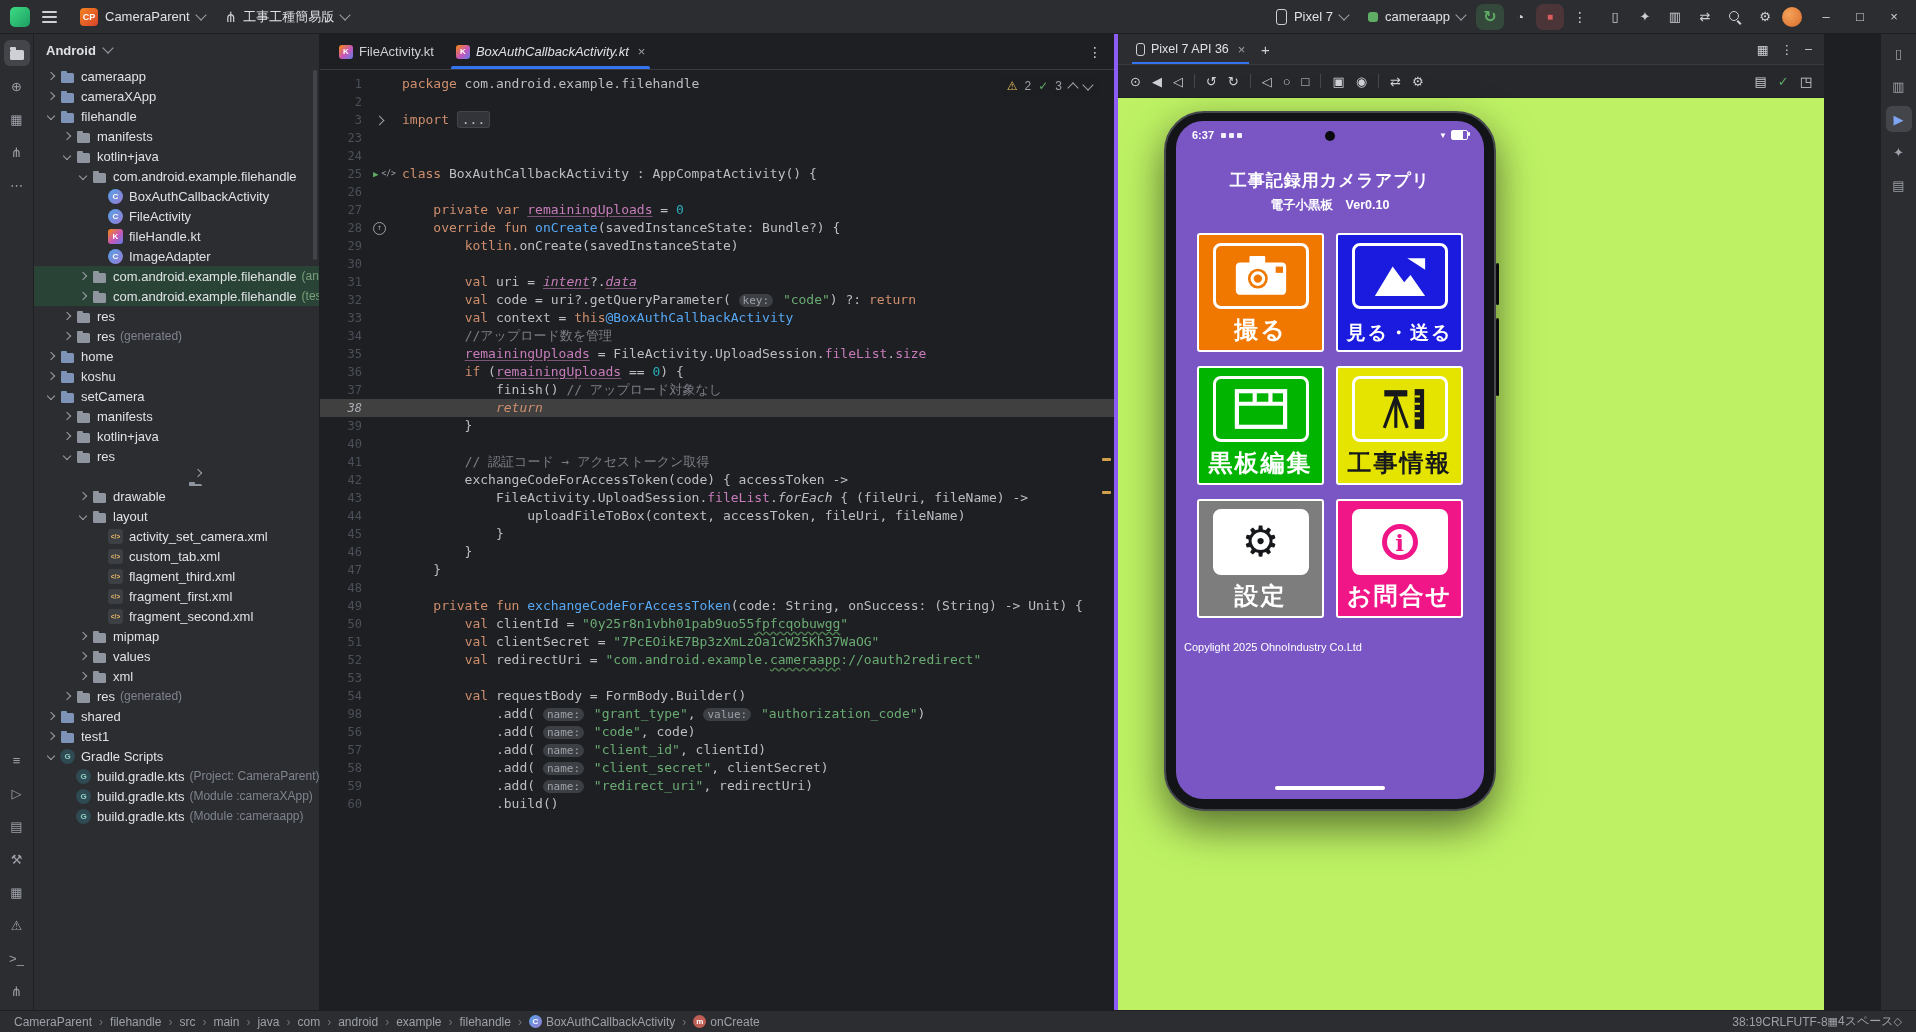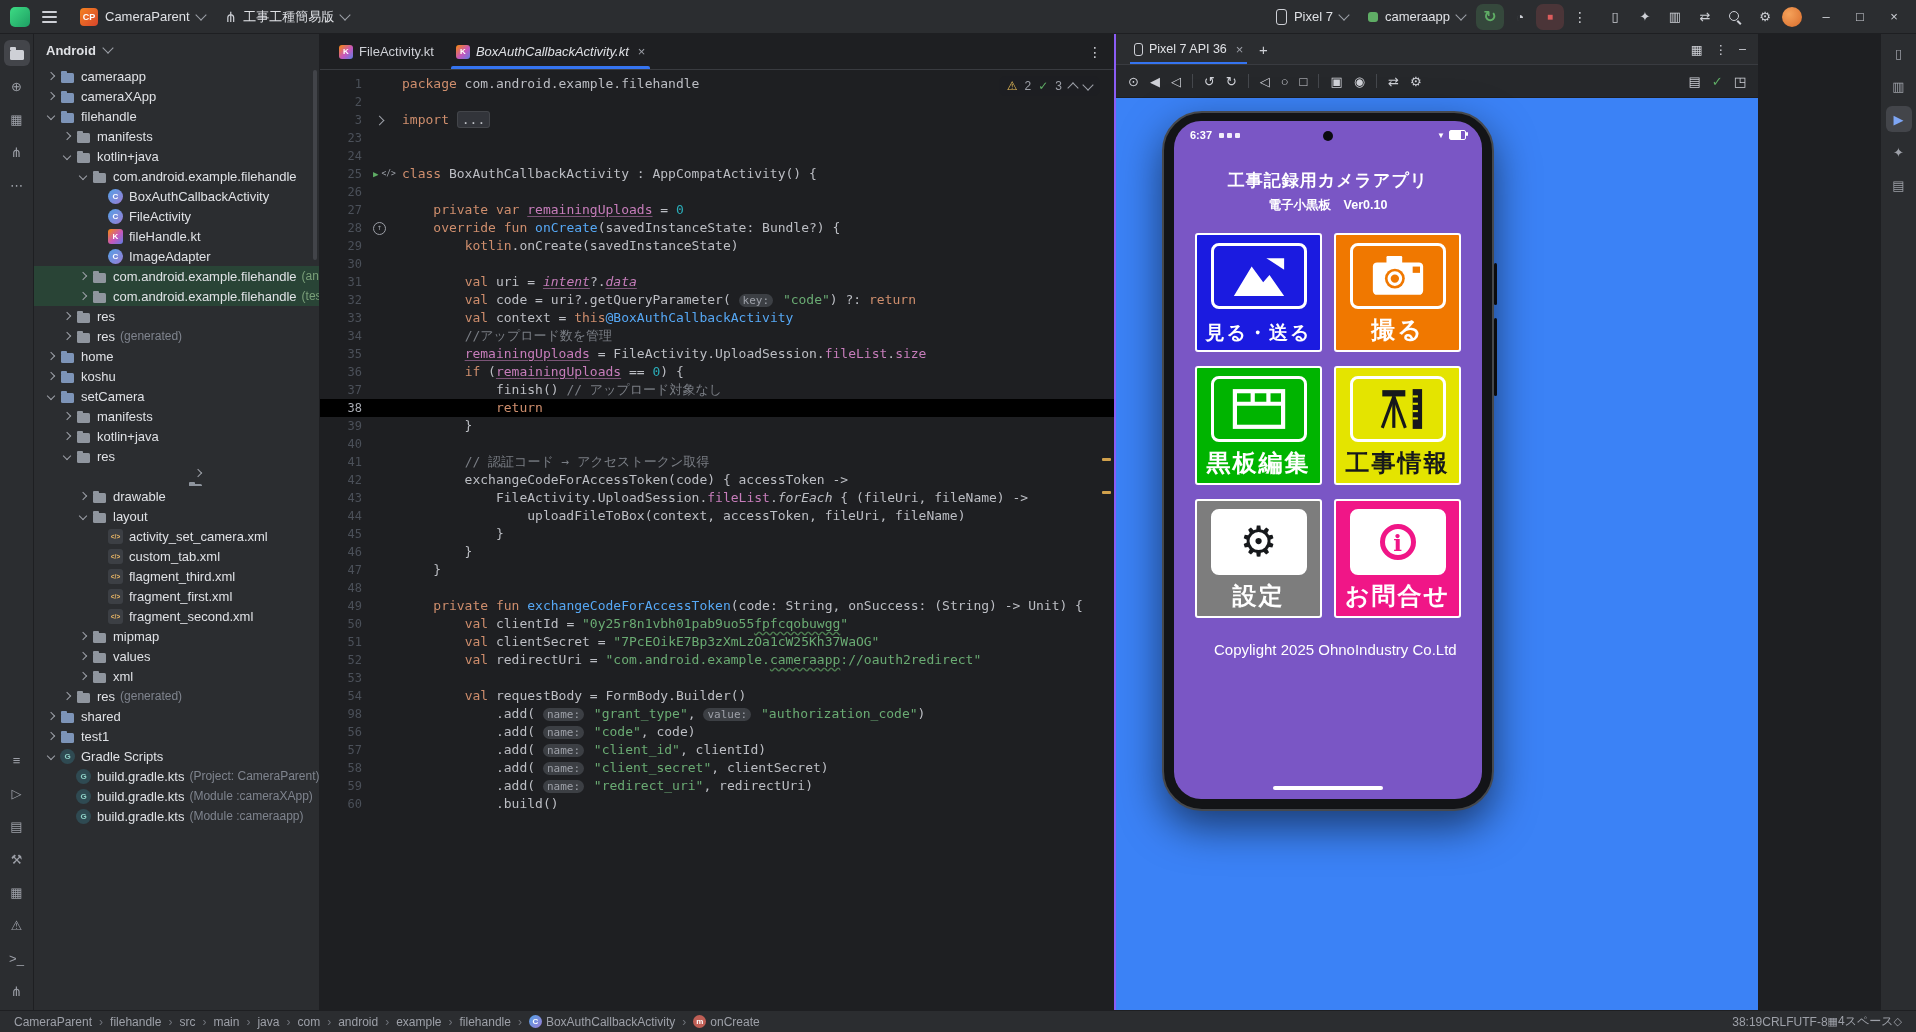--- a/index.html
+++ b/index.html
@@ -81,21 +81,21 @@
   .etab{display:flex;align-items:center;gap:6px;height:100%;padding:0 11px;font-size:13px;color:#CED0D6;position:relative;}
   .etab.active{color:#DFE1E5;}
   .etab.active::after{content:"";position:absolute;left:6px;right:6px;bottom:0;height:3px;background:#3574F0;border-radius:2px 2px 0 0;}
   .etab.italic .etl{font-style:italic;}
   .kic{width:14px;height:14px;border-radius:3px;background:linear-gradient(135deg,#F88909,#C757BC 55%,#5C7EE5);
        color:#fff;font-size:8px;font-weight:700;display:flex;align-items:center;justify-content:center;flex:none;}
   .etx{color:#9DA0A8;font-size:13px;margin-left:3px;}
   .emore{margin-left:auto;margin-right:12px;color:#CED0D6;font-size:14px;}
   .codewrap{position:absolute;top:36px;left:0;right:0;bottom:0;overflow:hidden;padding-top:5px;}
   .cl{display:flex;height:18px;line-height:18px;font-family:"DejaVu Sans Mono",monospace;font-size:13px;}
-  .cl.cur{background:#000000;}
+  .cl.cur{background:#404040;font-style:italic;}
   .ln{width:42px;flex:none;text-align:right;color:#4B5059;font-size:12px;padding-right:4px;}
   .cl.cur .ln{color:#A8ABB3;}
   .mkr{width:36px;flex:none;display:flex;align-items:center;gap:3px;padding-left:7px;box-sizing:border-box;}
   .g-run{color:#5FAD65;font-size:9px;}
   .g-code{color:#9DA0A8;font-size:8px;}
   .g-ovr{width:11px;height:11px;border:1px solid #9DA0A8;border-radius:50%;color:#9DA0A8;font-size:8px;
          display:flex;align-items:center;justify-content:center;}
   .g-fold{width:6px;height:6px;border-right:1.6px solid #9DA0A8;border-bottom:1.6px solid #9DA0A8;
           transform:rotate(-45deg);margin-left:3px;}
   .lc{white-space:pre;}
@@ -109,22 +109,22 @@
   .tk-h{background:#3C3F44;color:#9DA0A8;border-radius:7px;padding:0 4px;font-size:11px;margin-right:2px;}
   .tk-fb{background:#32343A;border:1px solid #43454A;border-radius:3px;padding:0 4px;color:#BCBEC4;}
   .insp{position:absolute;top:42px;right:14px;display:flex;align-items:center;gap:7px;font-size:12px;color:#9DA0A8;
         background:rgba(30,31,34,.88);padding:3px 8px;border-radius:7px;}
   .insp .w{color:#F2C55C;font-size:12px;} .insp .ok{color:#5FAD65;}
   .ichev{width:7px;height:7px;border-right:1.6px solid #9DA0A8;border-bottom:1.6px solid #9DA0A8;}
   .ichev.up{transform:rotate(-135deg);margin-top:3px;}
   .ichev.dn{transform:rotate(45deg);margin-top:-2px;}
   .stripe-mark{position:absolute;right:3px;width:9px;height:3px;background:#D0A04C;border-radius:1px;}
   
-  .dpanel{position:absolute;left:1114px;top:34px;width:644px;bottom:22px;background:#3b82f6;
-          border-left:2px solid #8b5cf6;box-sizing:border-box;}
+  .dpanel{position:absolute;left:1114px;top:34px;width:710px;bottom:22px;background:#bef264;
+          border-left:4px solid #8b5cf6;box-sizing:border-box;}
   .dtabs{height:30px;background:#2B2D30;border-bottom:1px solid #393B40;display:flex;align-items:center;
          padding-left:10px;font-size:12.5px;}
   .dtab{display:flex;align-items:center;gap:6px;height:100%;padding:0 8px;color:#DFE1E5;position:relative;}
   .dtab.active::after{content:"";position:absolute;left:4px;right:4px;bottom:0;height:2px;background:#3574F0;}
   .dplus{width:24px;text-align:center;color:#CED0D6;font-size:15px;}
   #dtabicons{margin-left:auto;display:flex;gap:12px;margin-right:12px;}
   .dtools{height:32px;background:#26282B;border-bottom:1px solid #1E1F22;display:flex;align-items:center;
           padding:0 12px;font-size:13px;}
   #dtl{display:flex;align-items:center;gap:11px;}
   #dtr{margin-left:auto;display:flex;align-items:center;gap:11px;}
@@ -152,21 +152,21 @@
   .tiles{position:absolute;top:112px;left:21px;right:21px;display:grid;grid-template-columns:1fr 1fr;gap:14px 12px;}
   .tile{height:119px;border:2px solid #fff;border-radius:3px;display:flex;flex-direction:column;align-items:center;box-sizing:border-box;}
   .tbox{margin-top:8px;width:96px;height:66px;border:3px solid #fff;border-radius:8px;display:flex;
         align-items:center;justify-content:center;box-sizing:border-box;}
   .tbox.solid{background:#fff;}
   .tbox svg{width:56px;height:44px;display:block;}
   .tile-gear{font-size:42px;line-height:1;color:#16181B;font-family:"DejaVu Sans",sans-serif;}
   .tile-info{width:36px;height:36px;border:5px solid;border-radius:50%;display:flex;align-items:center;
              justify-content:center;font-weight:700;font-size:23px;font-family:"DejaVu Serif",serif;box-sizing:border-box;}
   .tlab{margin-top:auto;margin-bottom:4px;font-weight:700;letter-spacing:2px;}
-  .pcopy{position:absolute;top:520px;left:40px;color:#fff;font-size:15px;}
+  .pcopy{position:absolute;top:520px;left:8px;color:#fff;font-size:11px;}
   .ppill{position:absolute;bottom:9px;left:50%;transform:translateX(-50%);width:110px;height:4px;background:#fff;border-radius:2px;}
   
   .statusbar{position:absolute;left:0;right:0;bottom:0;height:22px;background:#2B2D30;border-top:1px solid #1E1F22;
              display:flex;align-items:center;padding:0 14px;font-size:12px;color:#9DA0A8;box-sizing:border-box;}
   #crumbs{display:flex;align-items:center;gap:7px;}
   .crumb{display:flex;align-items:center;gap:4px;}
   .csep{color:#6F737A;}
   .cic{width:13px;height:13px;border-radius:50%;color:#fff;font-size:8px;font-weight:700;
        display:flex;align-items:center;justify-content:center;}
   .cic.cls{background:linear-gradient(135deg,#53A1E6,#9A7CD4);}
@@ -758,40 +758,40 @@
               </span>
             <span class="pright">
               <span class="wifi">▼</span>
               <span class="batt"></span>
             </span>
           </div>
           <span class="punch"></span>
           <div class="ptitle">工事記録用カメラアプリ</div>
           <div class="psub">電子小黒板　Ver0.10</div>
           <div class="tiles" id="tiles">
-              <div class="tile" style="background: rgb(27, 27, 224);">
-                <div class="tbox">
-                  <svg viewBox="0 0 52 42">
-                    <polygon points="2,40 19,12 30,27 36,20 50,40" fill="#fff"></polygon>
-                    <polygon points="33,4 50,4 50,15" fill="#fff"></polygon>
-                  </svg>
-                </div>
-                <div class="tlab" style="color: rgb(255, 255, 255); font-size: 19px;">見る・送る</div>
-              </div>
               <div class="tile" style="background: rgb(240, 120, 0);">
                 <div class="tbox">
                   <svg viewBox="0 0 52 42">
                     <rect x="15" y="2" width="15" height="8" rx="1" fill="#fff"></rect>
                     <rect x="2" y="8" width="48" height="31" rx="4" fill="#fff"></rect>
                     <circle cx="23" cy="23.5" r="9.5" fill="#F07800"></circle>
                     <circle cx="23" cy="23.5" r="5.5" fill="none" stroke="#fff" stroke-width="3"></circle>
                     <rect x="40" y="12" width="7" height="6" fill="#F07800"></rect>
                   </svg>
                 </div>
                 <div class="tlab" style="color: rgb(255, 255, 255); font-size: 24px;">撮る</div>
+              </div>
+              <div class="tile" style="background: rgb(27, 27, 224);">
+                <div class="tbox">
+                  <svg viewBox="0 0 52 42">
+                    <polygon points="2,40 19,12 30,27 36,20 50,40" fill="#fff"></polygon>
+                    <polygon points="33,4 50,4 50,15" fill="#fff"></polygon>
+                  </svg>
+                </div>
+                <div class="tlab" style="color: rgb(255, 255, 255); font-size: 19px;">見る・送る</div>
               </div>
               <div class="tile" style="background: rgb(0, 180, 0);">
                 <div class="tbox">
                   <svg viewBox="0 0 52 42">
                     <rect x="3" y="4" width="46" height="34" fill="none" stroke="#fff" stroke-width="4"></rect>
                     <line x1="3" y1="16" x2="49" y2="16" stroke="#fff" stroke-width="4"></line>
                     <line x1="20" y1="4" x2="20" y2="16" stroke="#fff" stroke-width="4"></line>
                     <line x1="35" y1="4" x2="35" y2="16" stroke="#fff" stroke-width="4"></line>
                   </svg>
                 </div>

